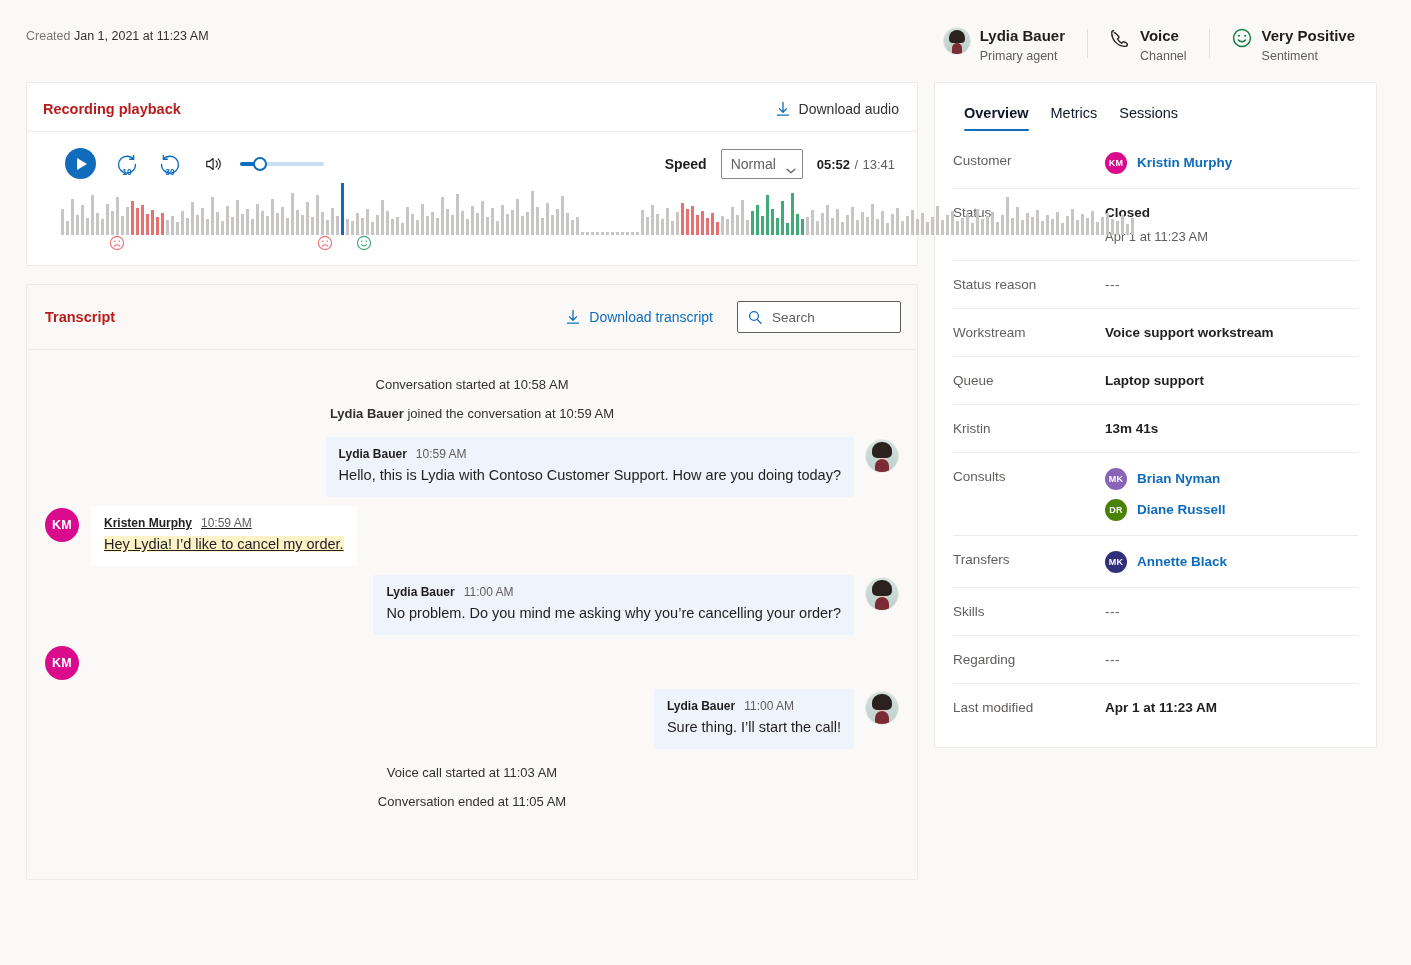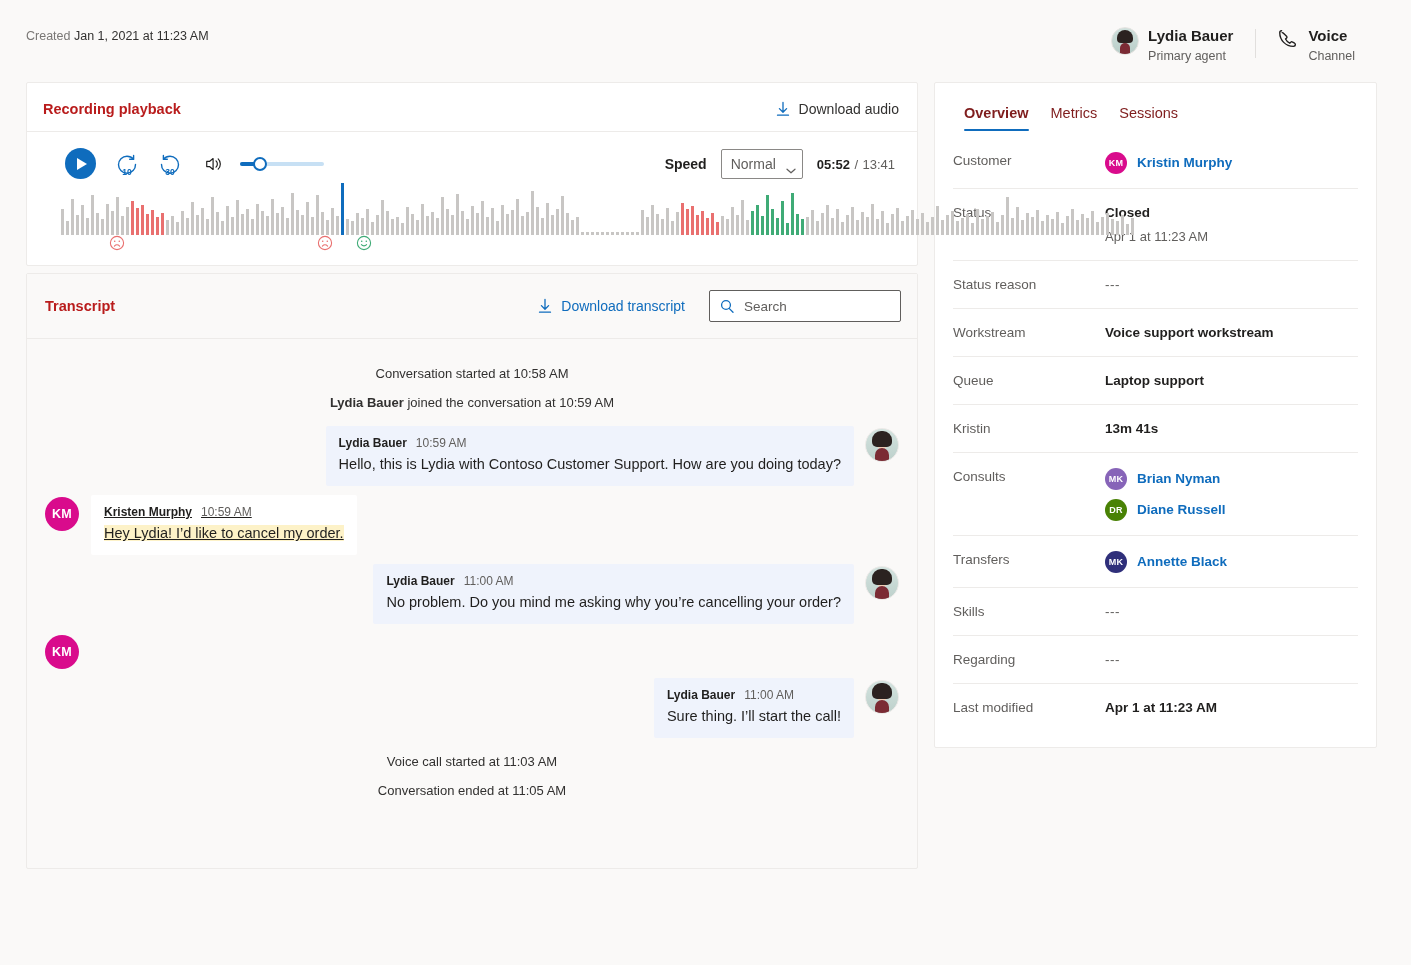--- a/index.html
+++ b/index.html
@@ -100,27 +100,27 @@
   .waveform-wrap { position: relative; padding: 6px 12px 0 34px; height: 66px; }
   .waveform { position: relative; height: 46px; display: flex; align-items: flex-end; gap: 2px; }
   .wbar { width: 3px; border-radius: 0; background: #c8c6c4; flex: 0 0 3px; }
   .wbar.neg { background: #e9706f; }
   .wbar.pos { background: #3fab76; }
   .playhead { position: absolute; top: -6px; width: 3px; height: 52px; background: #0f6cbd; }
   .emoji-row { position: relative; height: 18px; }
   .emoji-mark { position: absolute; top: 0; width: 16px; height: 16px; }
 
   
-  .transcript-card { margin-top: 7px; background: #faf9f8; border: 1px solid #edebe9; }
+  .transcript-card { margin-top: 18px; background: #faf9f8; border: 1px solid #edebe9; }
   .transcript-head {
     display: flex; align-items: center; justify-content: space-between;
     padding: 16px 16px 16px 18px; border-bottom: 1px solid #edebe9; background: #faf9f8;
   }
   .search-box {
-    display: flex; align-items: center; gap: 10px; width: 192px; height: 32px;
+    display: flex; align-items: center; gap: 10px; width: 164px; height: 32px;
     border: 1px solid #605e5c; border-radius: 2px; background: #fff; padding: 8px 10px; cursor: text;
   }
   .search-ph { font-size: 13.5px; color: #605e5c; }
   .search-icon { width: 14px; height: 14px; }
 
   .transcript-body { padding: 20px 18px 22px 18px; height: 529px; overflow: hidden; }
   .sys-line { text-align: center; font-size: 13px; color: #323130; padding: 7px 0; }
   .sys-line .who { font-weight: 600; }
 
   .msg-row { display: flex; align-items: flex-start; margin: 9px 0; }
@@ -153,21 +153,21 @@
   }
   .av-agent::after {
     content:""; position:absolute; left:9px; right:9px; bottom:0; height:13px;
     background:#7b2b34; border-radius: 7px 7px 0 0;
   }
 
   
   .details-card { padding: 0 0 16px 0; }
   .tabs { display: flex; gap: 0; padding: 16px 18px 0 18px; border-bottom: 0; }
   .tab {
-    font-size: 14.5px; color: #7f1d1d; padding: 6px 11px 10px 11px; cursor: pointer; position: relative;
+    font-size: 14.5px; color: #0f172a; padding: 6px 11px 10px 11px; cursor: pointer; position: relative;
   }
   .tab.active { font-weight: 700; }
   .tab.active::after {
     content:""; position:absolute; left: 11px; right: 11px; bottom: 0; height: 2.5px; background: #0f6cbd; border-radius: 2px;
   }
   .details-list { padding: 6px 18px 0 18px; }
   .drow { display: flex; align-items: flex-start; padding: 15px 0 14px 0; border-bottom: 1px solid #edebe9; }
   .drow:last-child { border-bottom: none; }
   .dlabel { width: 152px; flex: 0 0 152px; font-size: 13.5px; color: #605e5c; line-height: 18px; }
   .dvalue { flex: 1 1 auto; font-size: 13.5px; font-weight: 700; color: #201f1e; line-height: 18px; }
@@ -206,20 +206,33 @@
         <svg viewBox="0 0 24 24" width="22" height="22" fill="none" stroke="#201f1e" stroke-width="1.5" stroke-linecap="round" stroke-linejoin="round">
           <path d="M5 3c-1.2 0-2 1-2 2.2C3 13.4 9.6 20 17.8 20c1.2 0 2.2-.8 2.2-2 0-.6-.3-1.1-.8-1.4l-2.6-1.4c-.5-.3-1.1-.2-1.5.2l-1.2 1.2c-2-1-3.6-2.6-4.6-4.6l1.2-1.2c.4-.4.5-1 .2-1.5L7.3 6.1C7 5.5 6.2 5 5.6 5"></path>
         </svg>
       </span>
       <div class="hdr-text">
         <span class="hdr-primary">Voice</span>
         <span class="hdr-secondary">Channel</span>
       </div>
     </div>
 
+    <div class="hdr-item">
+      <span class="sent-icon">
+        <svg viewBox="0 0 24 24" width="22" height="22" fill="none" stroke="#107c41" stroke-width="1.6" stroke-linecap="round">
+          <circle cx="12" cy="12" r="9.2"></circle>
+          <path d="M8.2 14.2c1 1.2 2.3 1.8 3.8 1.8s2.8-.6 3.8-1.8"></path>
+          <path d="M8.6 9.6h.02M15.4 9.6h.02" stroke-width="2.2"></path>
+        </svg>
+      </span>
+      <div class="hdr-text">
+        <span class="hdr-primary">Very Positive</span>
+        <span class="hdr-secondary">Sentiment</span>
+      </div>
+    </div>
   </div>
 </div>
 
 <div class="content">
 
   <div class="left-col">
 
     <div class="card playback-card">
       <div class="playback-head">
         <span class="card-title">Recording playback</span>

